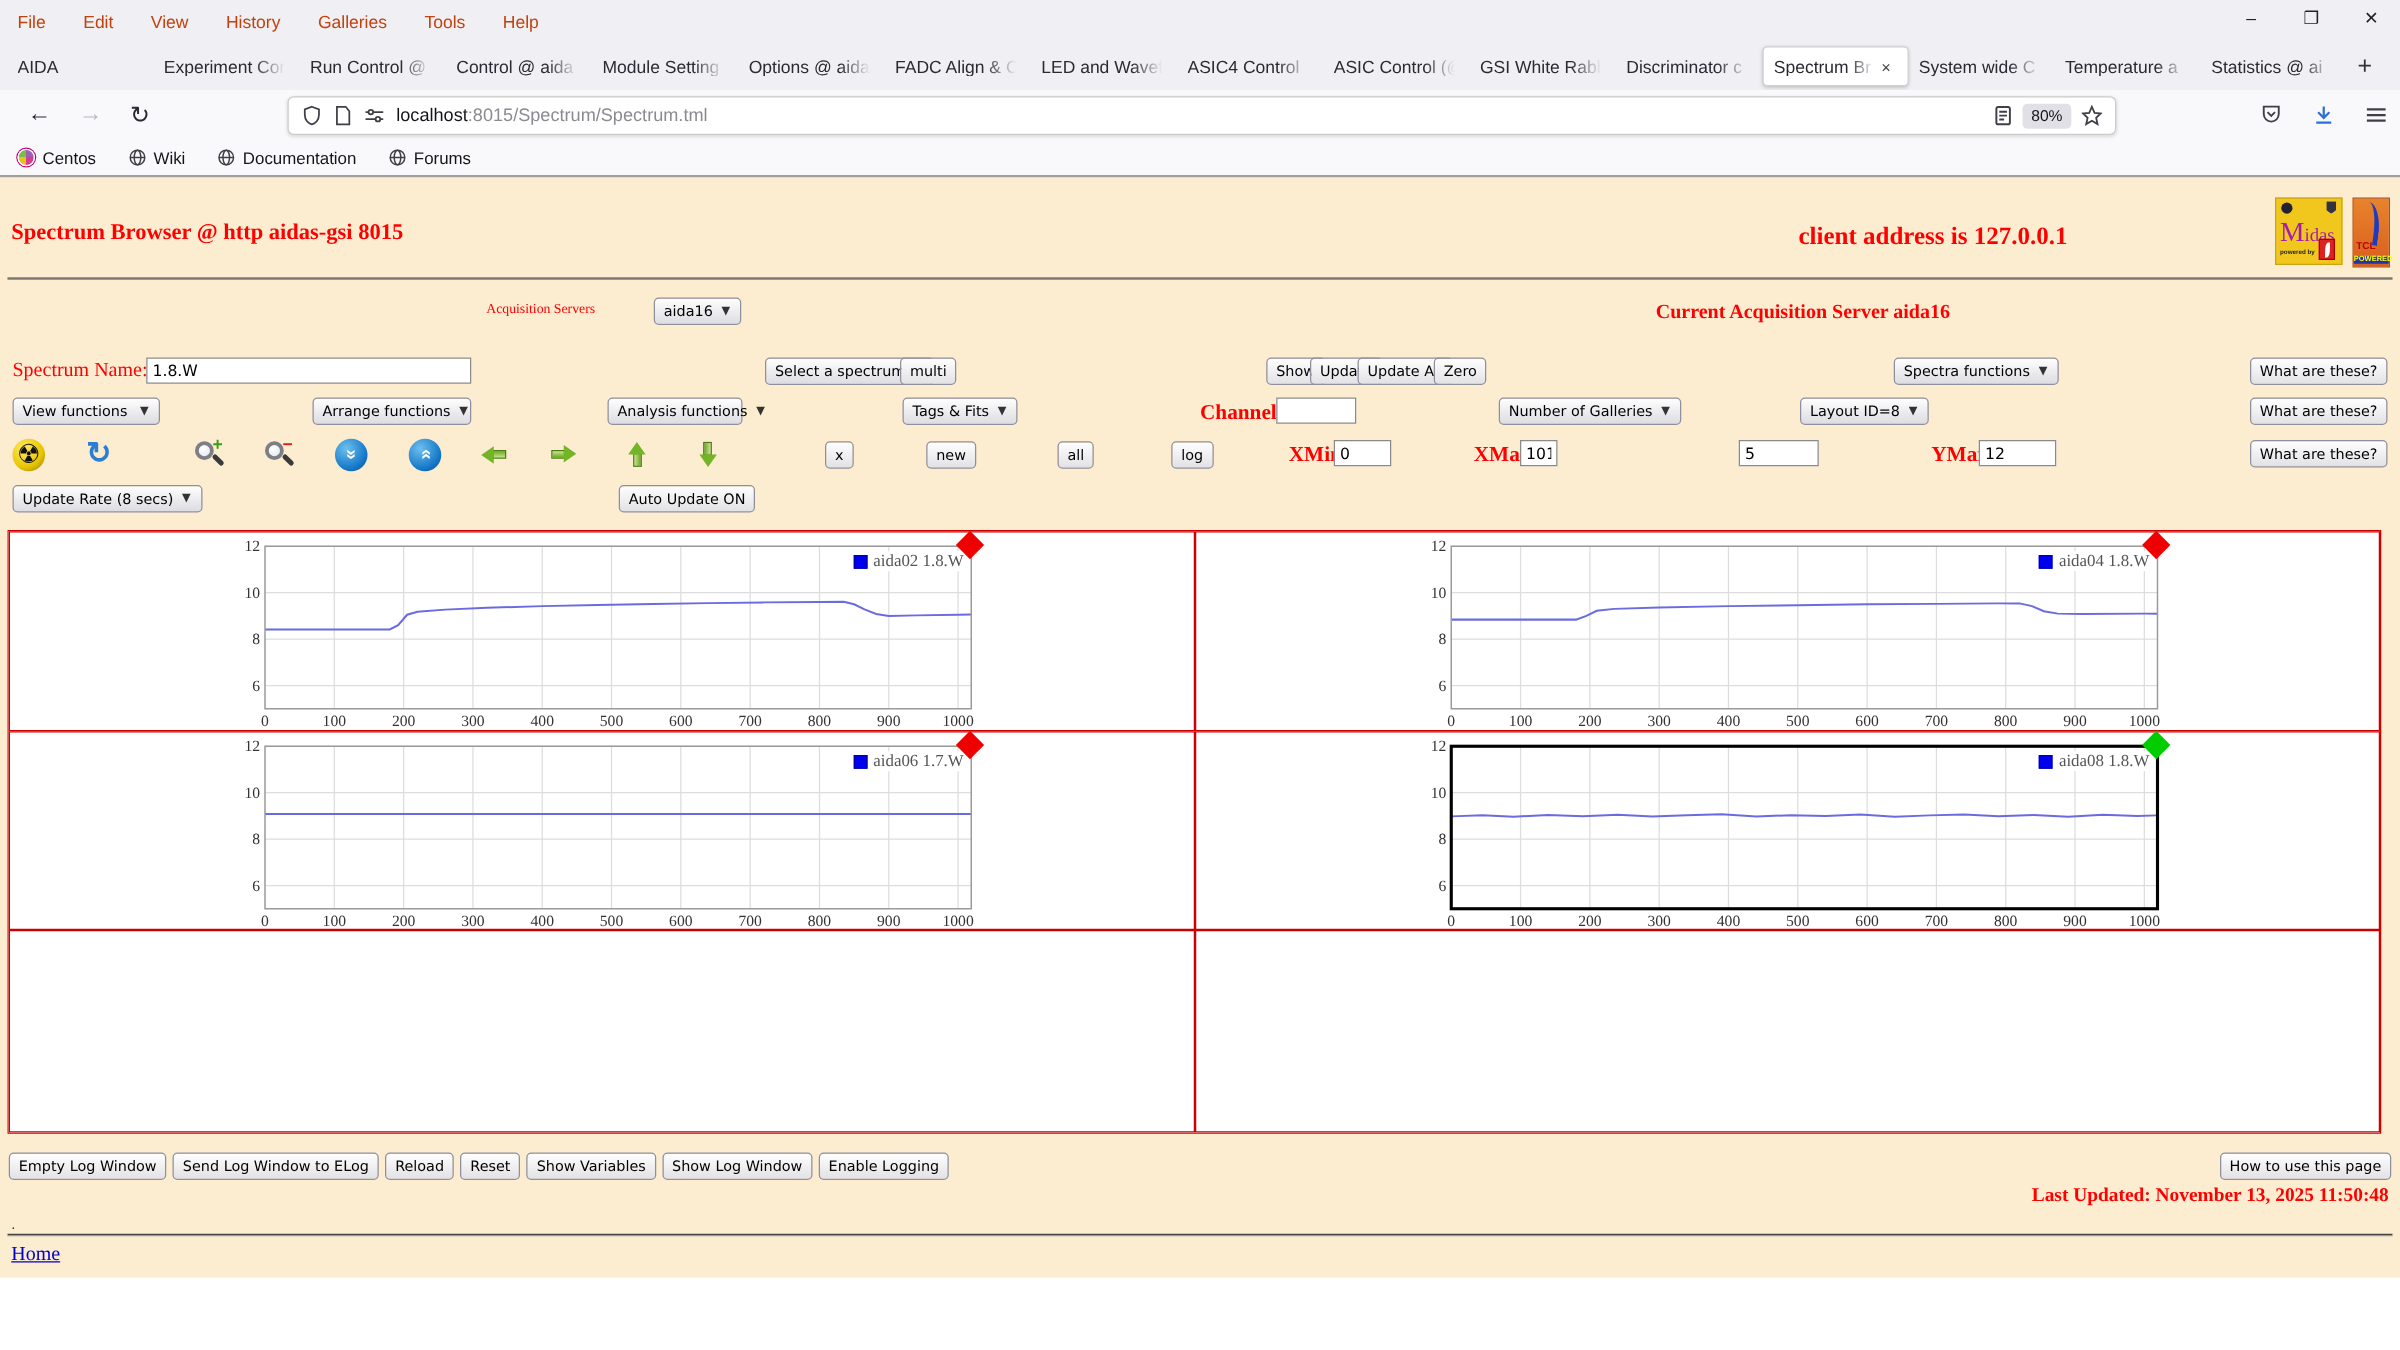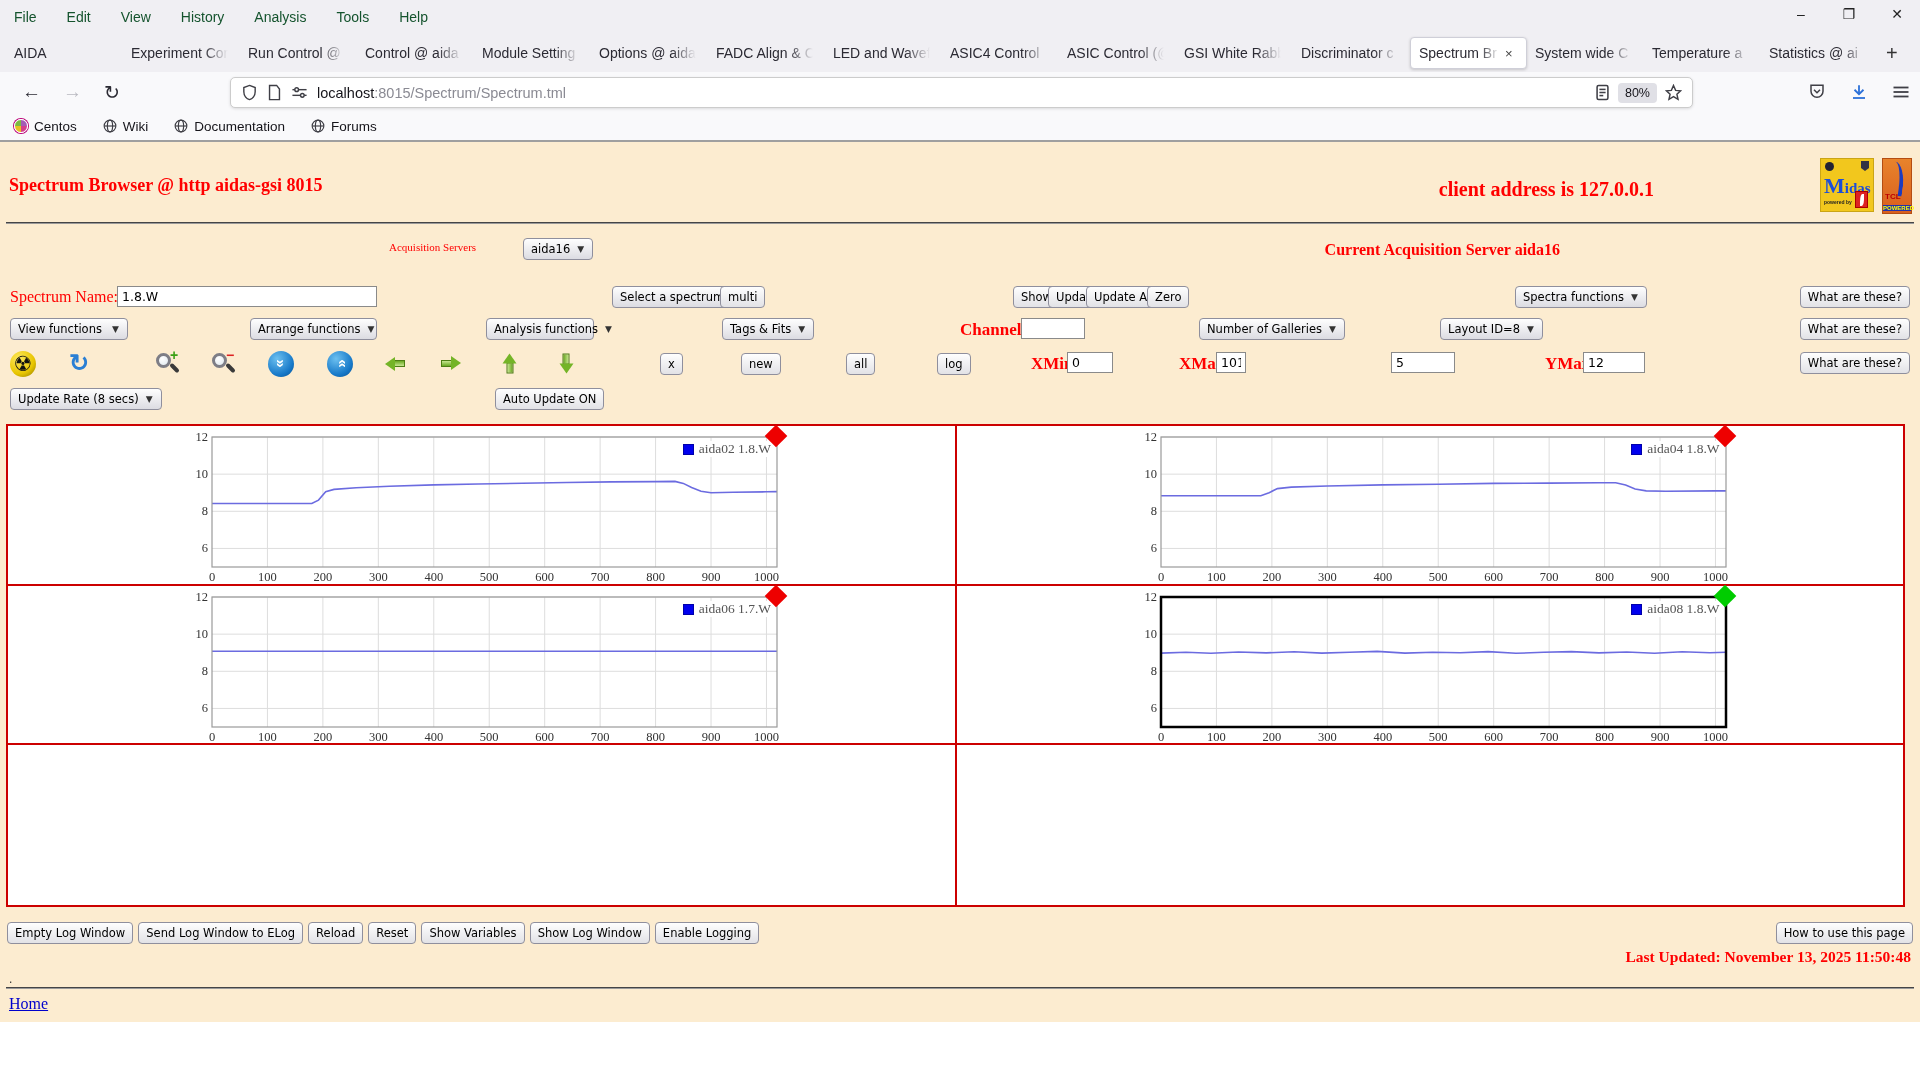--- a/index.html
+++ b/index.html
@@ -3,21 +3,21 @@
 <meta charset="utf-8">
 <style>
   * { box-sizing: border-box; margin: 0; padding: 0; }
   html,body { background:#fff; }
   body { font-family:"Liberation Sans", sans-serif; }
   .screen { position:relative; width:1920px; height:1080px; background:#fff; overflow:hidden; }
 
   
   .chrome { position:absolute; top:0; left:0; width:1920px; height:142px; background:#f0eff3; }
   .menubar { position:absolute; top:0; left:0; width:100%; height:34px; display:flex; align-items:center; padding-left:14px; gap:30px; }
-  .menu-item { font-size:14px; color:#14532d; cursor:default; }
+  .menu-item { font-size:14px; color:#c2410c; cursor:default; }
   .win-controls { position:absolute; right:14px; top:6px; display:flex; gap:30px; }
   .win-btn { font-size:14px; color:#222; width:18px; text-align:center; }
 
   .tabbar { position:absolute; top:34px; left:0; width:100%; height:38px; display:flex; align-items:center; padding-left:6px; }
   .tab { width:117px; height:32px; display:flex; align-items:center; padding:0 8px; border-radius:4px; flex:0 0 auto; }
   .tab-label { font-size:14px; color:#2b2a33; white-space:nowrap; overflow:hidden; width:100%;
                -webkit-mask-image:linear-gradient(to right,#000 72%,transparent 96%);
                mask-image:linear-gradient(to right,#000 72%,transparent 96%); }
   .tab.active { background:#fff; border:1px solid #cfcfd8; box-shadow:0 1px 3px rgba(0,0,0,.18); }
   .tab.active .tab-label { width:84px; }
@@ -98,21 +98,21 @@
   .footer-buttons { position:absolute; top:780px; left:7px; display:flex; gap:5px; }
   .howto-btn { position:absolute; top:780px; right:7px; }
   .last-updated { position:absolute; top:806px; right:9px; font-size:15.5px; font-weight:bold; }
   .dot { position:absolute; top:830px; left:9px; font-size:12px; color:#333; }
   .hr2 { position:absolute; top:845px; left:6px; width:1908px; border-top:2px groove #999; }
   .home-link { position:absolute; top:853px; left:9px; font-family:"Liberation Serif", serif; font-size:16px; color:#0000cc; text-decoration:underline; }
 
   
   .logos { position:absolute; top:16px; right:8px; display:flex; gap:8px; align-items:flex-start; }
   .midas-logo { width:54px; height:54px; background:#f2c71d; position:relative; border:1px solid #caa415; }
-  .midas-text { position:absolute; left:3px; top:14px; font-family:"Liberation Serif", serif; font-weight:bold; font-size:15px; color:#1d4ed8; }
+  .midas-text { position:absolute; left:3px; top:14px; font-family:"Liberation Serif", serif; font-weight:normal; font-size:15px; color:#a21caf; }
   .midas-text .bigM { font-size:22px; }
   .midas-dot { position:absolute; left:4px; top:3px; width:9px; height:9px; border-radius:50%; background:#223; }
   .midas-crest { position:absolute; right:4px; top:2px; width:8px; height:10px; background:#334; clip-path:polygon(0 0,100% 0,100% 70%,50% 100%,0 70%); }
   .midas-pby { position:absolute; left:3px; bottom:6px; font-size:5px; color:#222; font-weight:bold; }
   .midas-feather { position:absolute; right:5px; bottom:3px; width:13px; height:17px; background:#d22; border:1px solid #a00; }
   .midas-feather:after { content:""; position:absolute; left:4px; top:2px; width:4px; height:12px; background:#fff; border-radius:60% 0 60% 0; }
   .tcl-logo { width:30px; height:56px; background:linear-gradient(#e8832b,#d95f1e); position:relative; border:1px solid #b44d12; }
   .tcl-feather { position:absolute; left:7px; top:3px; width:14px; height:34px; border-right:4px solid #1c3bbf; border-radius:0 80% 0 80%; transform:rotate(8deg); }
   .tcl-t1 { position:absolute; left:2px; bottom:12px; font-size:8px; font-weight:bold; color:#b00; }
   .tcl-t2 { position:absolute; left:0; bottom:2px; width:100%; text-align:center; font-size:6px; font-weight:bold; color:#ff0; background:#23a; }
@@ -122,21 +122,21 @@
 
 <div class="screen">
 
   <div class="chrome">
     <div class="menubar">
       <span id="menu-host" style="display:flex;gap:30px;">
           <span class="menu-item">File</span>
           <span class="menu-item">Edit</span>
           <span class="menu-item">View</span>
           <span class="menu-item">History</span>
-          <span class="menu-item">Analysis</span>
+          <span class="menu-item">Galleries</span>
           <span class="menu-item">Tools</span>
           <span class="menu-item">Help</span>
         </span>
       <span class="win-controls" id="winctl-host">
           <span class="win-btn">–</span>
           <span class="win-btn">❐</span>
           <span class="win-btn">✕</span>
         </span>
     </div>
     <div class="tabbar" id="tab-host">

